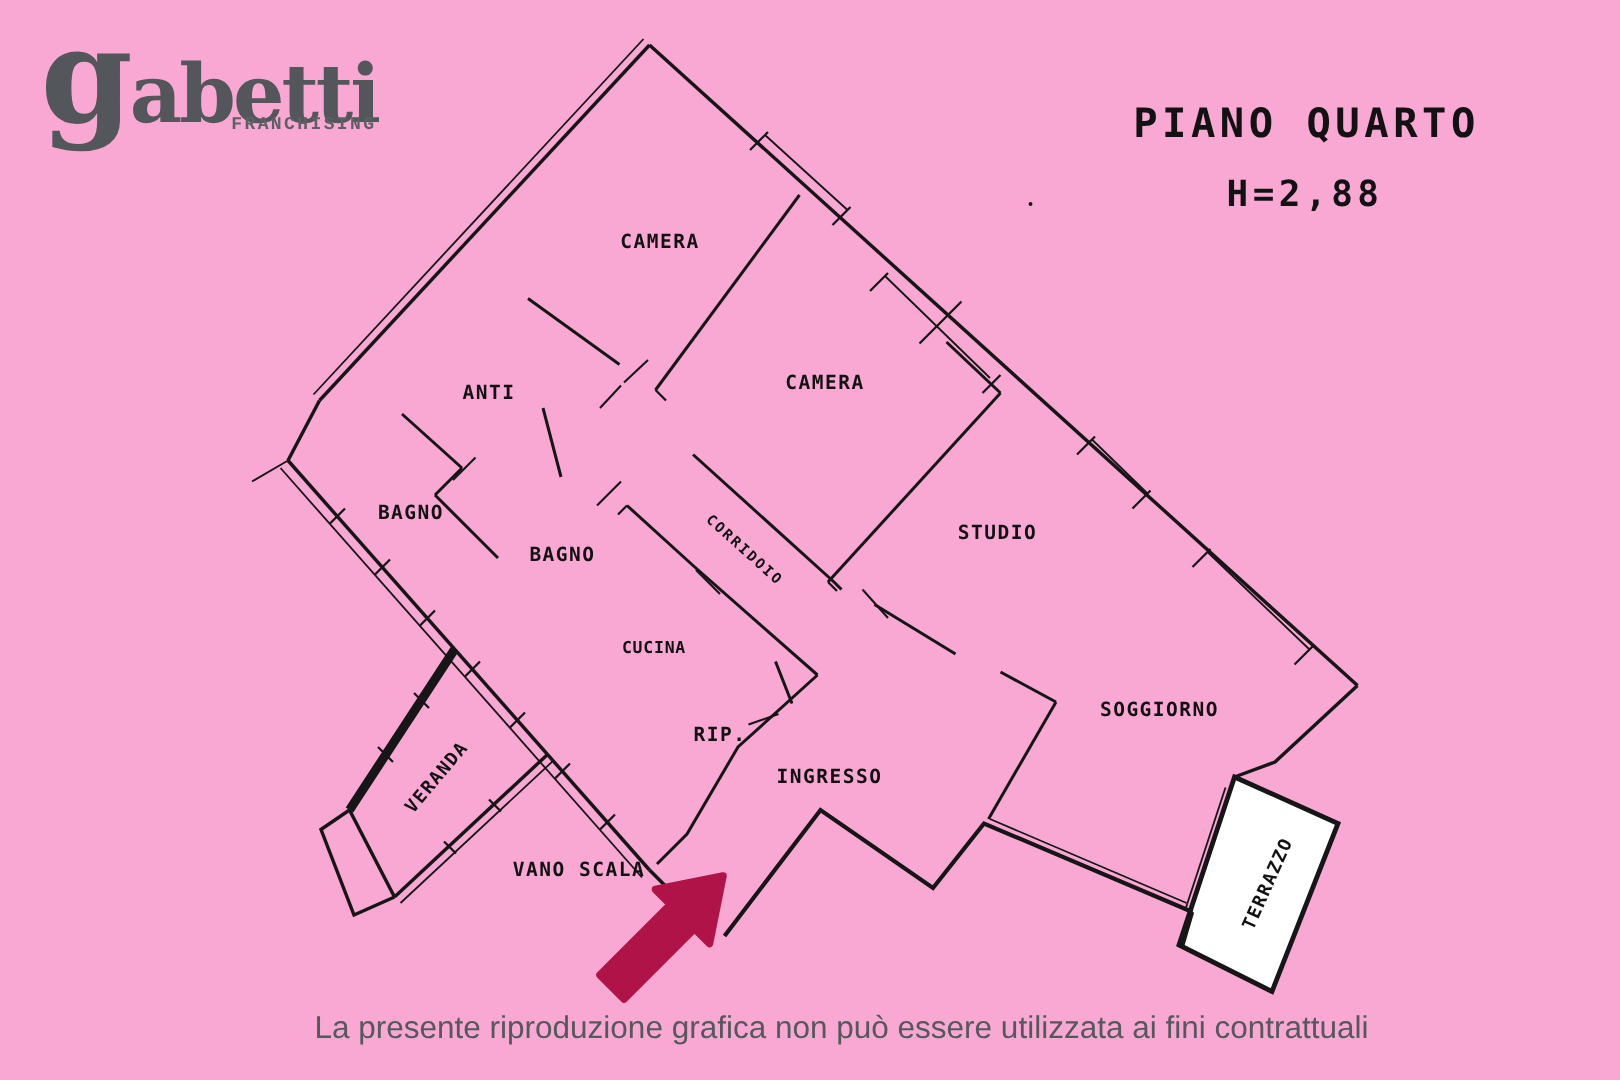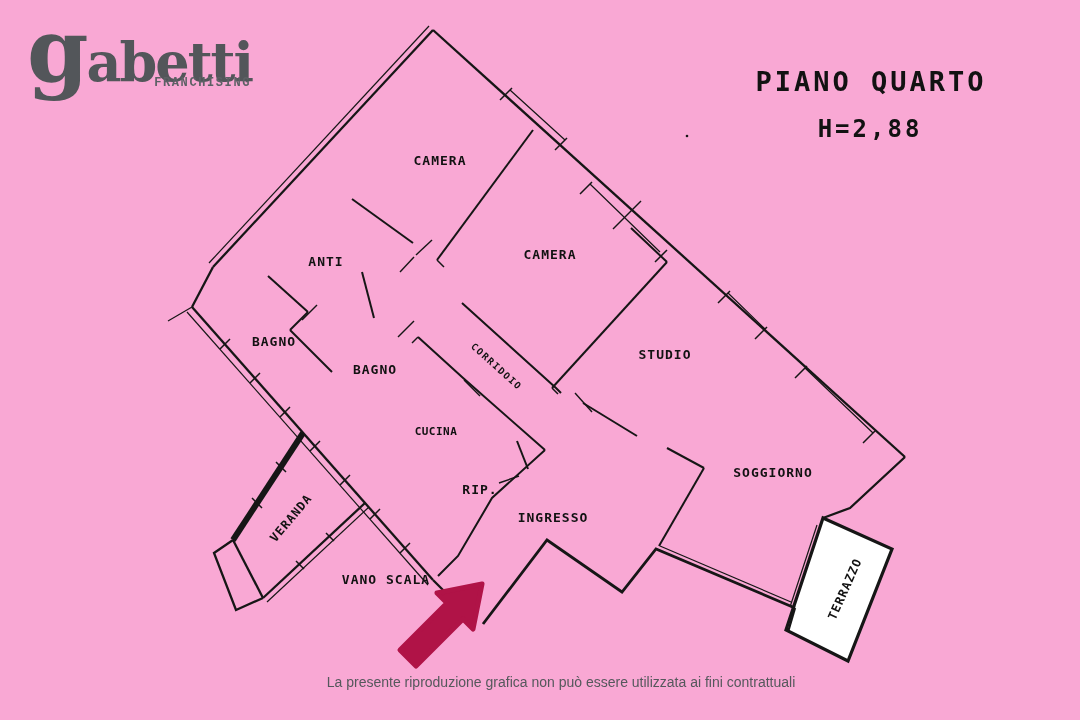--- a/index.html
+++ b/index.html
@@ -22,21 +22,21 @@
   .iw{stroke:#161616;fill:none;stroke-width:2;}
   .veranda-thick{stroke:#161616;fill:none;stroke-width:6;}
   .terrazzo{stroke:#161616;fill:#ffffff;stroke-width:3.2;stroke-linejoin:miter;}
   .cad{font-family:"DejaVu Sans Mono",monospace;font-weight:bold;fill:#121212;}
   .room{font-size:13px;letter-spacing:1px;}
   .room-sm{font-size:11px;letter-spacing:0.5px;}
   .title-cad{font-size:27px;letter-spacing:3px;}
   .subtitle-cad{font-size:24px;letter-spacing:3px;}
   
   .footer{position:absolute;left:42px;right:0;top:674px;text-align:center;
-          font-size:14px;color:#55585c;}
+          font-size:21px;color:#55585c;}
 </style>
 </head>
 <body>
 
 <div id="stage">
 
   <div class="logo">
     <div class="brand"><span class="g">g</span><span class="rest">abetti</span></div>
     <div class="franchising">FRANCHISING</div>
   </div>

